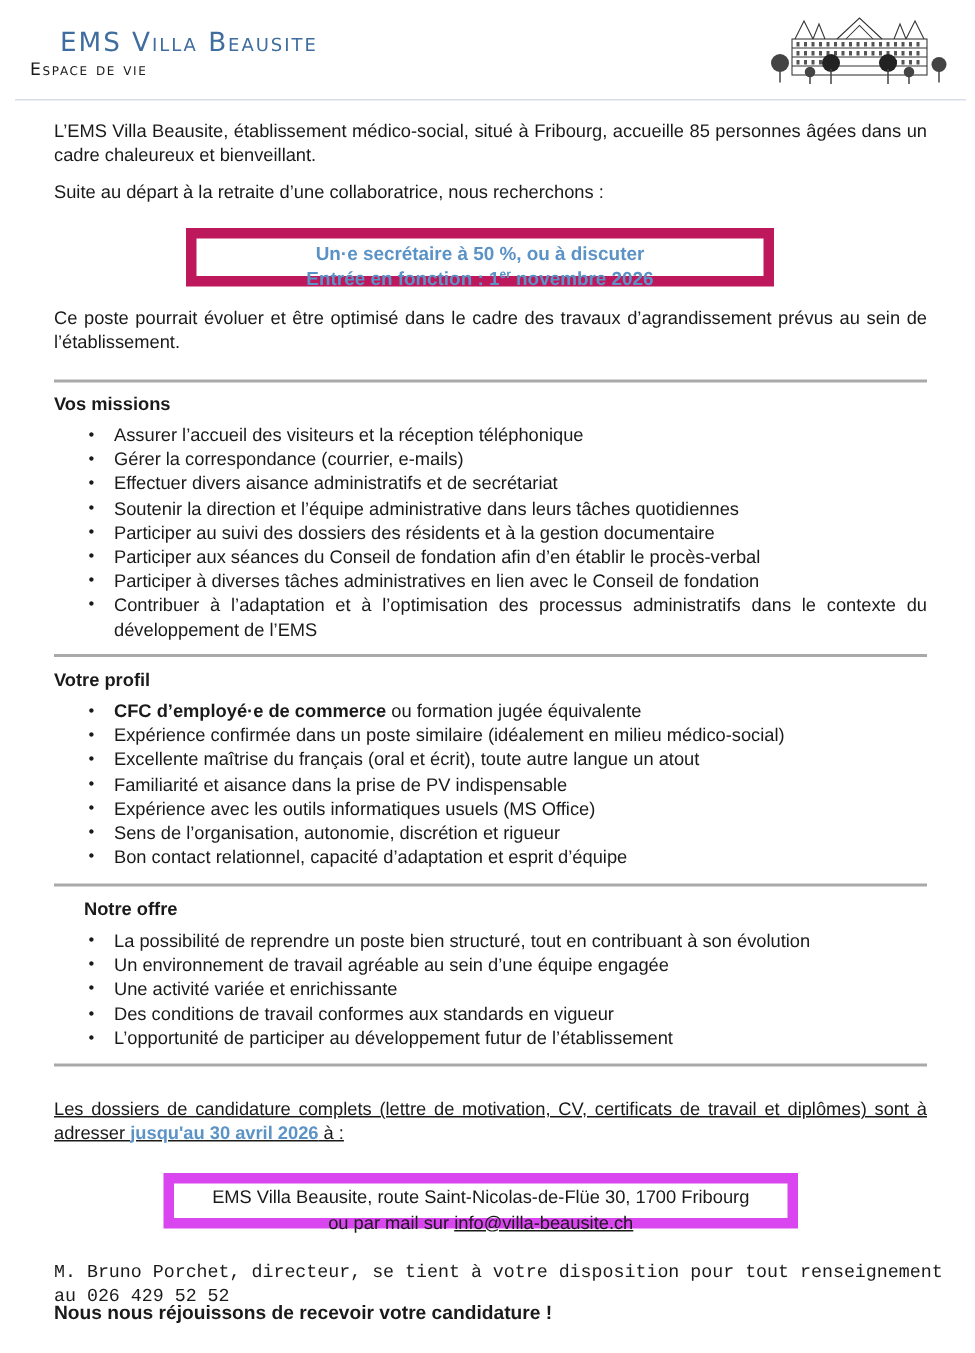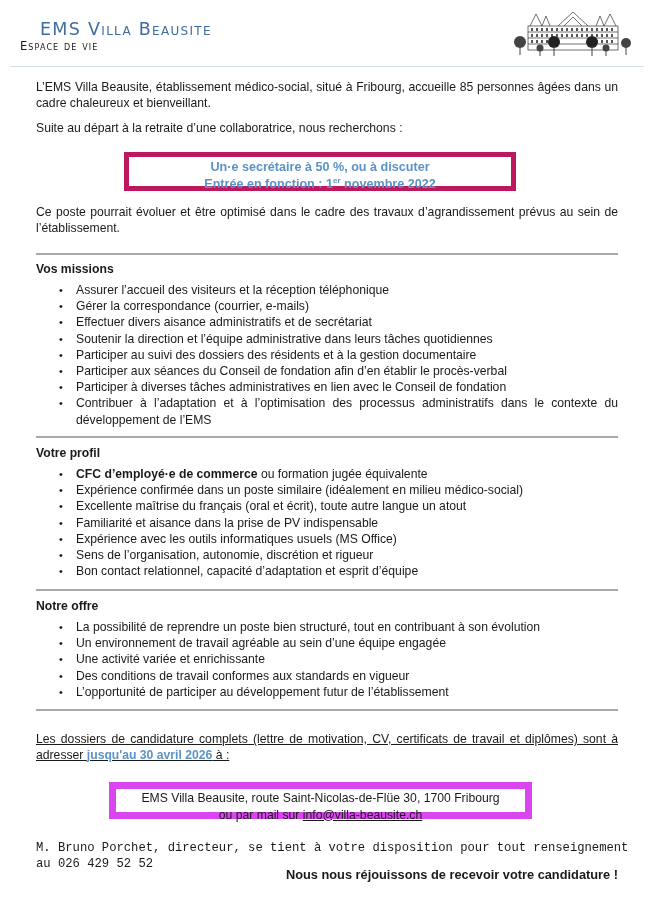--- a/index.html
+++ b/index.html
@@ -69,21 +69,21 @@
     }
     p.body { text-align: justify; }
     .p1 { position: absolute; top: 0; left: 0; width: 582px; }
     .p2 { position: absolute; top: 41px; left: 0; width: 582px; }
     .highlight-box {
       position: absolute;
       left: 88px;
       top: 73px;
       width: 392px;
       height: 39px;
-      border: 5px solid #be185d;
+      border: 7px solid #be185d;
       text-align: center;
       color: #5b93c7;
       font-weight: bold;
       font-size: 12.6px;
       line-height: 17px;
       padding-top: 2px;
     }
     .highlight-box sup { font-size: 8px; line-height: 0; vertical-align: 5px; }
     .p3 { position: absolute; top: 125px; left: 0; width: 582px; }
     .rule {
@@ -131,21 +131,21 @@
       line-height: 16.5px;
       padding-top: 1px;
     }
     .address-box a { color: #1a1a1a; text-decoration: underline; }
     .contact { position: absolute; left: 0; top: 761px; width: 600px; font-family: Liberation Mono, monospace; }
     .closing {
       position: absolute;
       left: 0;
       top: 788px;
       width: 582px;
-      text-align: right;
+      text-align: left;
       font-weight: bold;
       font-size: 12.8px;
     }
   </style>
 </head>
 <body>
 
 <div class="header">
   <div class="brand-title">EMS Villa Beausite</div>
   <div class="brand-sub">Espace de vie</div>
@@ -228,21 +228,21 @@
   </svg>
   <div class="header-rule"></div>
 </div>
 
 <div class="content">
   <p class="body p1">L’EMS Villa Beausite, établissement médico-social, situé à Fribourg, accueille 85 personnes âgées dans un cadre chaleureux et bienveillant.</p>
   <p class="body p2">Suite au départ à la retraite d’une collaboratrice, nous recherchons :</p>
 
   <div class="highlight-box">
     <div>Un·e secrétaire à 50 %, ou à discuter</div>
-    <div><span>Entrée en fonction : 1</span><sup>er</sup><span> novembre 2022</span></div>
+    <div><span>Entrée en fonction : 1</span><sup>er</sup><span> novembre 2026</span></div>
   </div>
 
   <p class="body p3">Ce poste pourrait évoluer et être optimisé dans le cadre des travaux d’agrandissement prévus au sein de l’établissement.</p>
 
   <div class="rule" style="top:174px;"></div>
   <div class="section-title" style="top:182px;">Vos missions</div>
   <ul class="bullets" style="top:203px;">
     <li><span class="dot">•</span><span>Assurer l’accueil des visiteurs et la réception téléphonique</span></li>
     <li><span class="dot">•</span><span>Gérer la correspondance (courrier, e-mails)</span></li>
     <li><span class="dot">•</span><span>Effectuer divers aisance administratifs et de secrétariat</span></li>
@@ -259,21 +259,21 @@
     <li><span class="dot">•</span><b>CFC d’employé·e de commerce</b><span> ou formation jugée équivalente</span></li>
     <li><span class="dot">•</span><span>Expérience confirmée dans un poste similaire (idéalement en milieu médico-social)</span></li>
     <li><span class="dot">•</span><span>Excellente maîtrise du français (oral et écrit), toute autre langue un atout</span></li>
     <li><span class="dot">•</span><span>Familiarité et aisance dans la prise de PV indispensable</span></li>
     <li><span class="dot">•</span><span>Expérience avec les outils informatiques usuels (MS Office)</span></li>
     <li><span class="dot">•</span><span>Sens de l’organisation, autonomie, discrétion et rigueur</span></li>
     <li><span class="dot">•</span><span>Bon contact relationnel, capacité d’adaptation et esprit d’équipe</span></li>
   </ul>
 
   <div class="rule" style="top:510px;"></div>
-  <div class="section-title" style="top:519px;">Notre offre</div>
+  <div class="section-title" style="top:519px;margin-left:20px;">Notre offre</div>
   <ul class="bullets" style="top:540px;">
     <li><span class="dot">•</span><span>La possibilité de reprendre un poste bien structuré, tout en contribuant à son évolution</span></li>
     <li><span class="dot">•</span><span>Un environnement de travail agréable au sein d’une équipe engagée</span></li>
     <li><span class="dot">•</span><span>Une activité variée et enrichissante</span></li>
     <li><span class="dot">•</span><span>Des conditions de travail conformes aux standards en vigueur</span></li>
     <li><span class="dot">•</span><span>L’opportunité de participer au développement futur de l’établissement</span></li>
   </ul>
 
   <div class="rule" style="top:630px;"></div>
 

